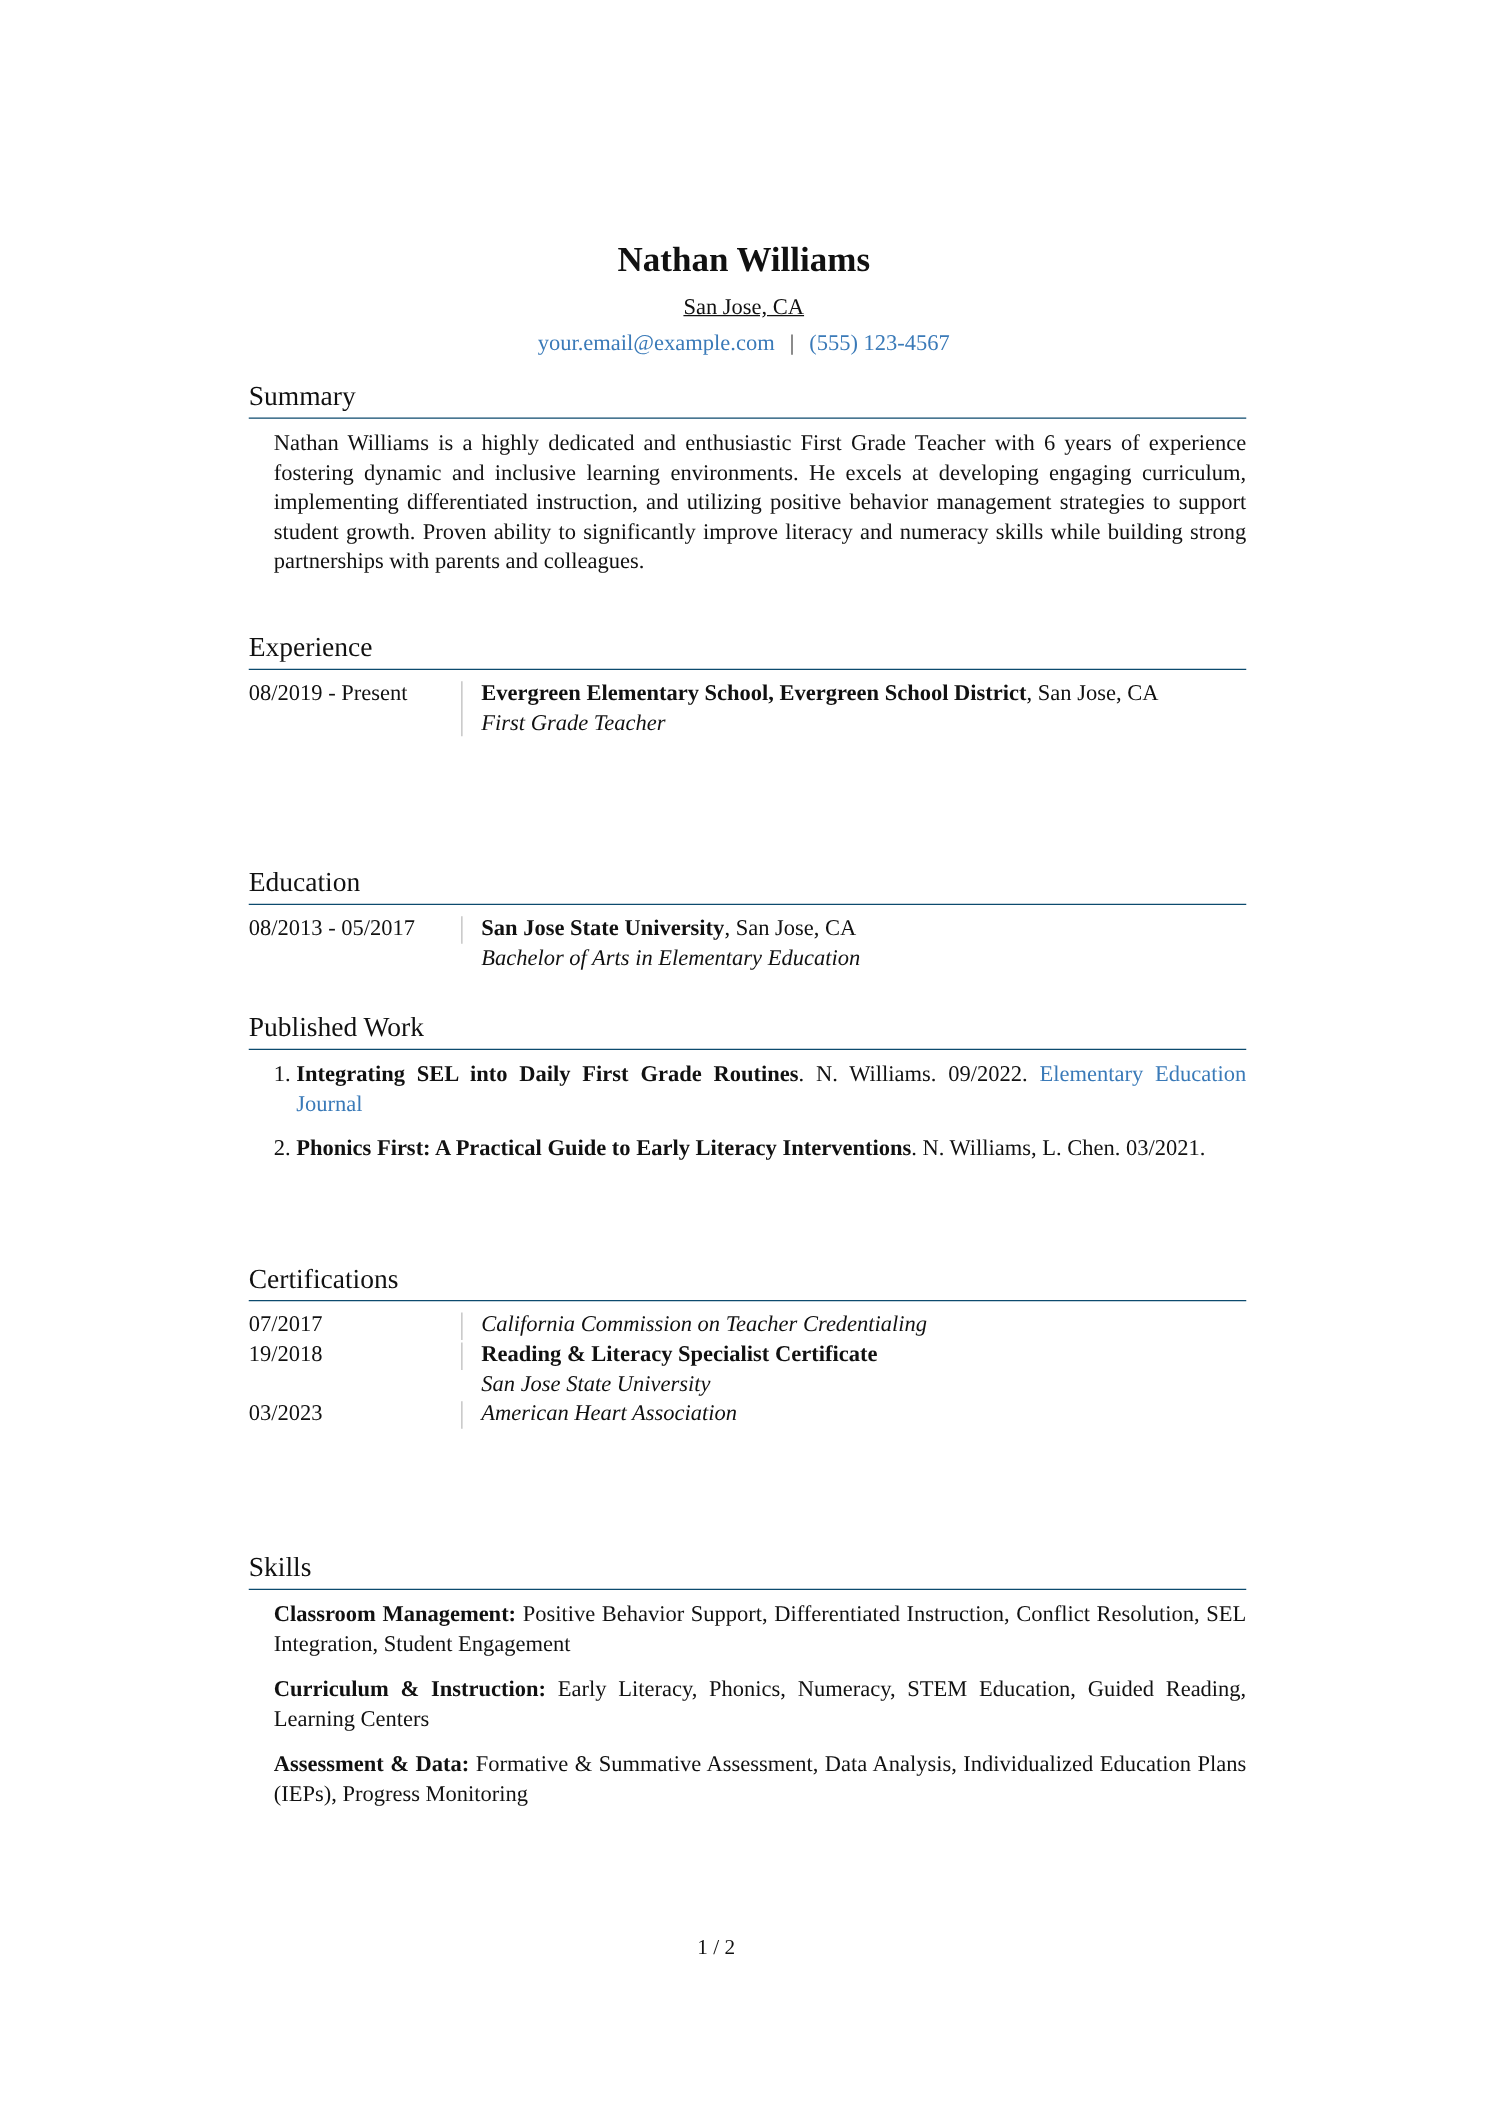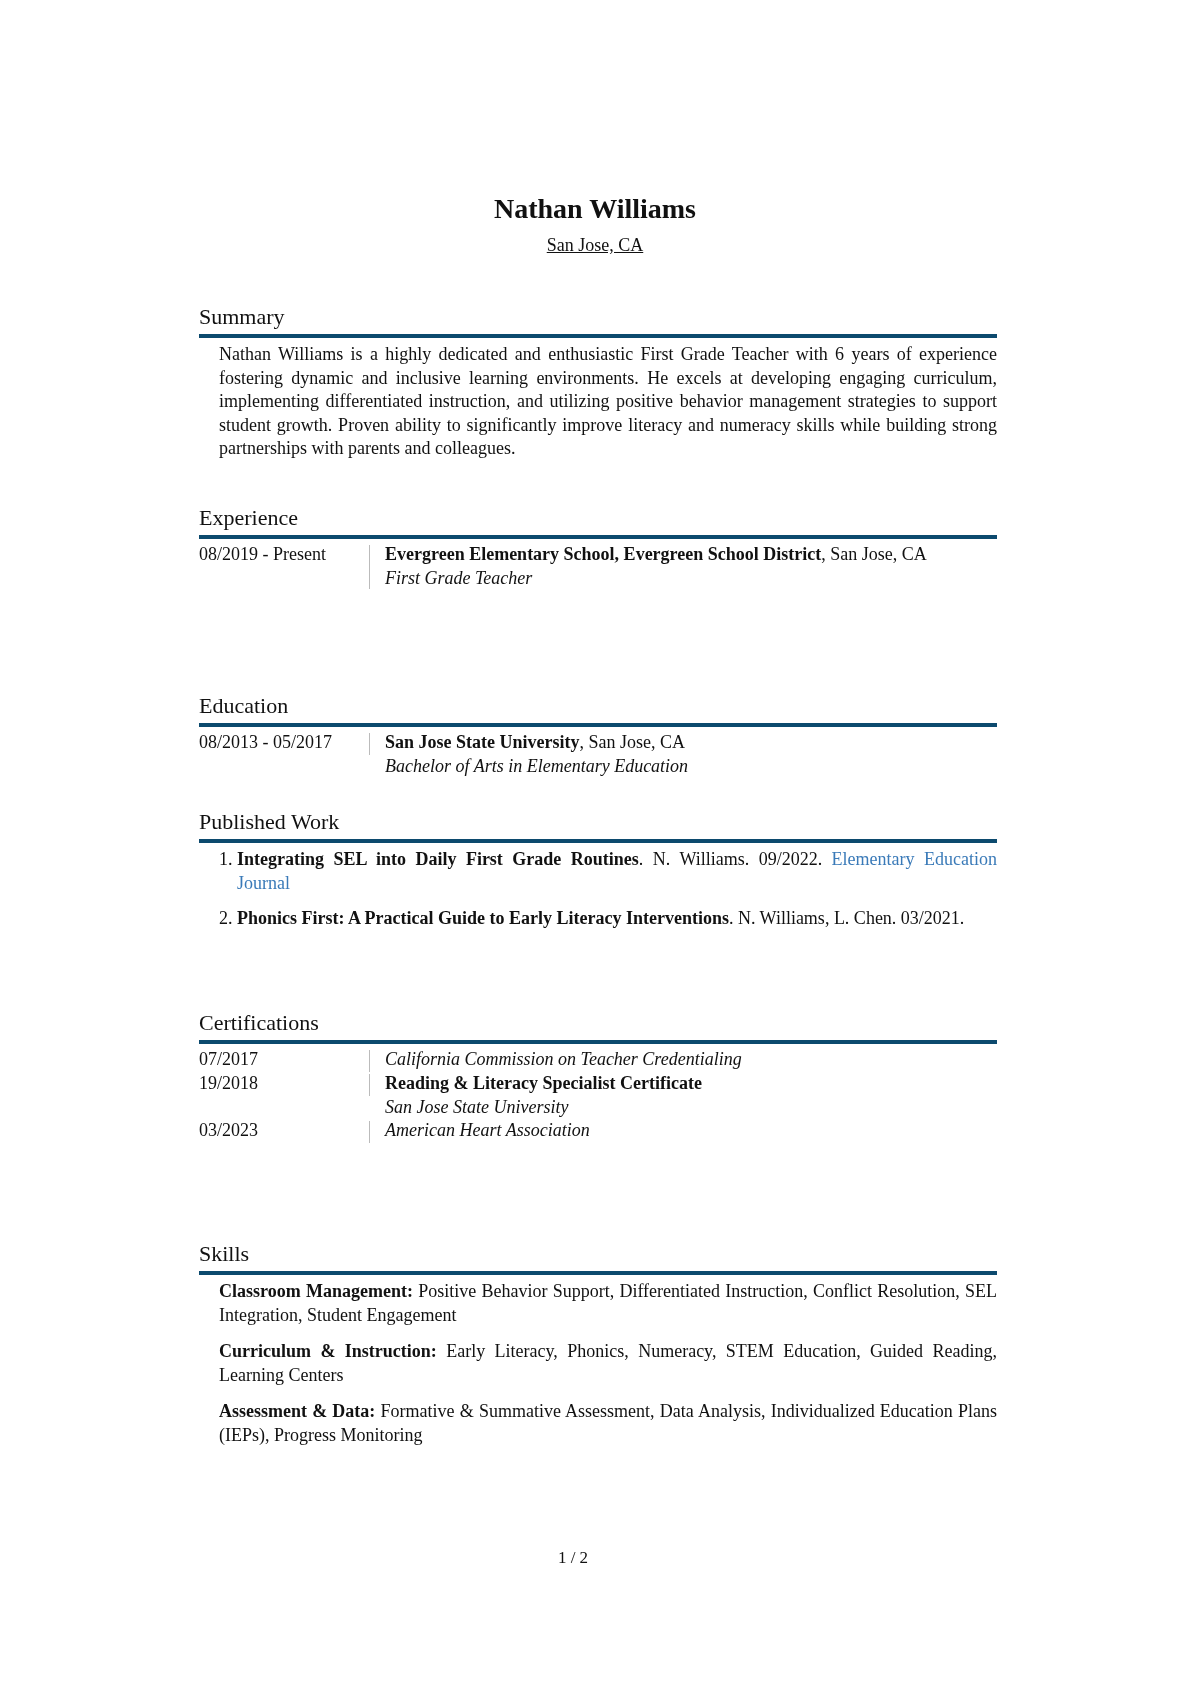--- a/index.html
+++ b/index.html
@@ -8,21 +8,21 @@
   .page { position: absolute; left: 0; top: 0; width: 1190px; height: 1683px; padding-left: 24px; }
 
   .header { position: absolute; top: 190px; left: 0; width: 1190px; text-align: center; }
   .name { font-size: 28px; font-weight: bold; margin: 0; line-height: 38px; }
   .location { font-size: 18px; line-height: 26px; margin-top: 4px; text-decoration: underline; }
   .contact { font-size: 18px; line-height: 26px; margin-top: 3px; }
   .contact a { color: #3a7ab8; text-decoration: none; }
   .contact .sep { color: #333; margin: 0 12px; }
 
   .section-title { position: absolute; left: 199px; width: 798px; font-size: 22px;
-                   line-height: 28px; border-bottom: 4px solid #0c4a6e; padding-bottom: 3px; }
+                   line-height: 28px; border-bottom: 1px solid #0c4a6e; padding-bottom: 3px; }
   .section-body { position: absolute; left: 219px; width: 778px; font-size: 18px; line-height: 23.5px; }
 
   .summary { text-align: justify; }
 
   .entry { position: relative; display: flex; }
   .entry .date { width: 156px; text-align: left; padding-right: 14px; flex: none; font-family: Liberation Serif, serif; }
   .entry .bar { width: 1px; background: #bbb; flex: none; margin-top: 2px; }
   .entry .content { padding-left: 15px; flex: 1; }
   .italic { font-style: italic; }
   .bold { font-weight: bold; }
@@ -37,20 +37,23 @@
                  font-size: 17px; }
 </style>
 </head>
 <body>
 
 <div class="page">
 
   <div class="header">
     <h1 class="name">Nathan Williams</h1>
     <div class="location">San Jose, CA</div>
+    <div class="contact">
+      <a>your.email@example.com</a><span class="sep">|</span><a>(555) 123-4567</a>
+    </div>
   </div>
 
   <div class="section-title" style="top:303px;">Summary</div>
   <div class="section-body summary" style="top:343px;">Nathan Williams is a highly dedicated and enthusiastic First Grade Teacher with 6 years of experience fostering dynamic and inclusive learning environments. He excels at developing engaging curriculum, implementing differentiated instruction, and utilizing positive behavior management strategies to support student growth. Proven ability to significantly improve literacy and numeracy skills while building strong partnerships with parents and colleagues.</div>
 
   <div class="section-title" style="top:504px;">Experience</div>
   <div class="section-body" style="top:543px; left:199px; width:810px;">
     <div class="entry">
       <div class="date">08/2019 - Present</div>
       <div class="bar" style="height:44px;"></div>

